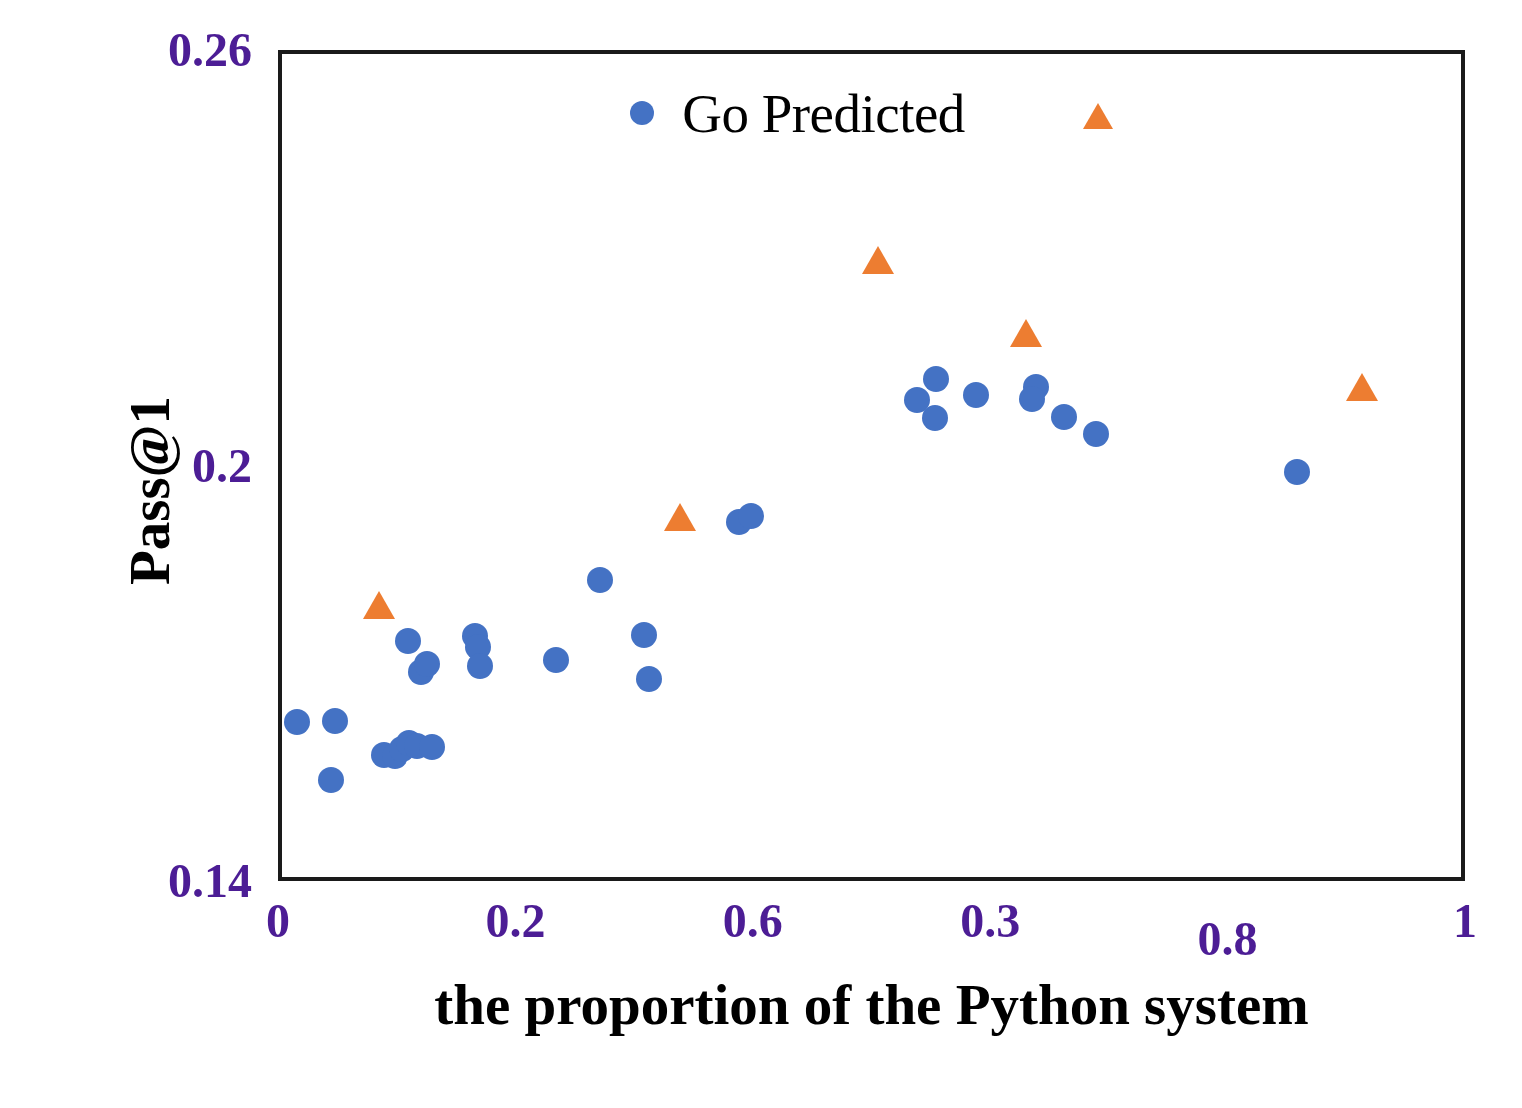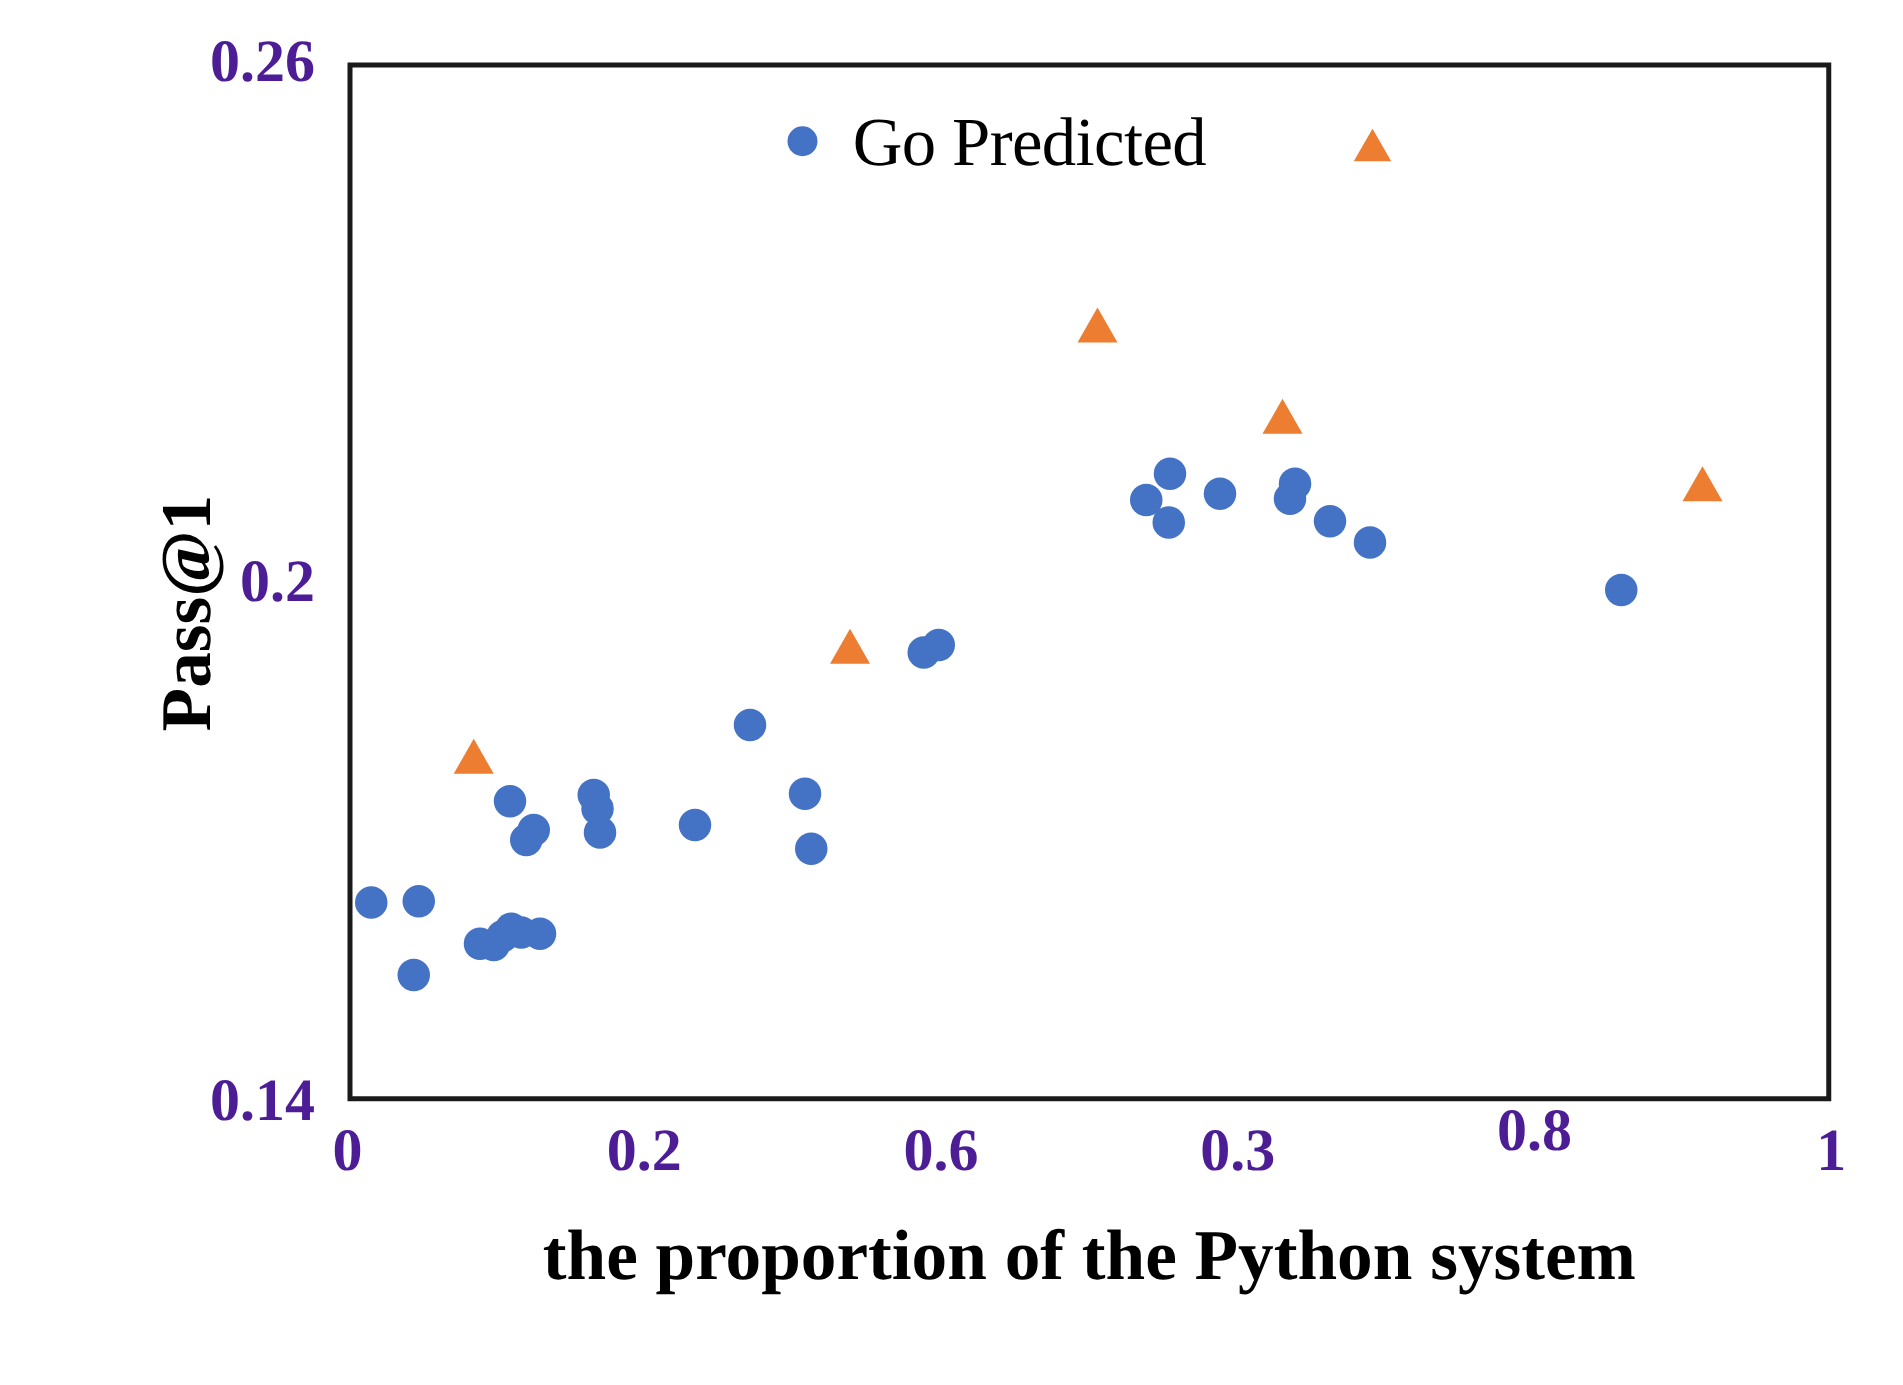--- a/index.html
+++ b/index.html
@@ -215,19 +215,19 @@
     </div>
 
   <div id="tick-layer">
       <div class="tick-label ytick" style="left: 252px; top: 881px;">0.14</div>
       <div class="tick-label ytick" style="left: 252px; top: 465.5px;">0.2</div>
       <div class="tick-label ytick" style="left: 252px; top: 50px;">0.26</div>
       <div class="tick-label xtick" style="left: 278px; top: 897px;">0</div>
       <div class="tick-label xtick" style="left: 515.4px; top: 897px;">0.2</div>
       <div class="tick-label xtick" style="left: 752.8px; top: 897px;">0.6</div>
       <div class="tick-label xtick" style="left: 990.2px; top: 897px;">0.3</div>
-      <div class="tick-label xtick" style="left: 1227.6px; top: 881px;">0.8</div>
+      <div class="tick-label xtick" style="left: 1227.6px; top: 915px;">0.8</div>
       <div class="tick-label xtick" style="left: 1465px; top: 897px;">1</div>
     </div>
 
   <div id="x-axis-title">the proportion of the Python system</div>
 
 </div>
 
 </body></html>

